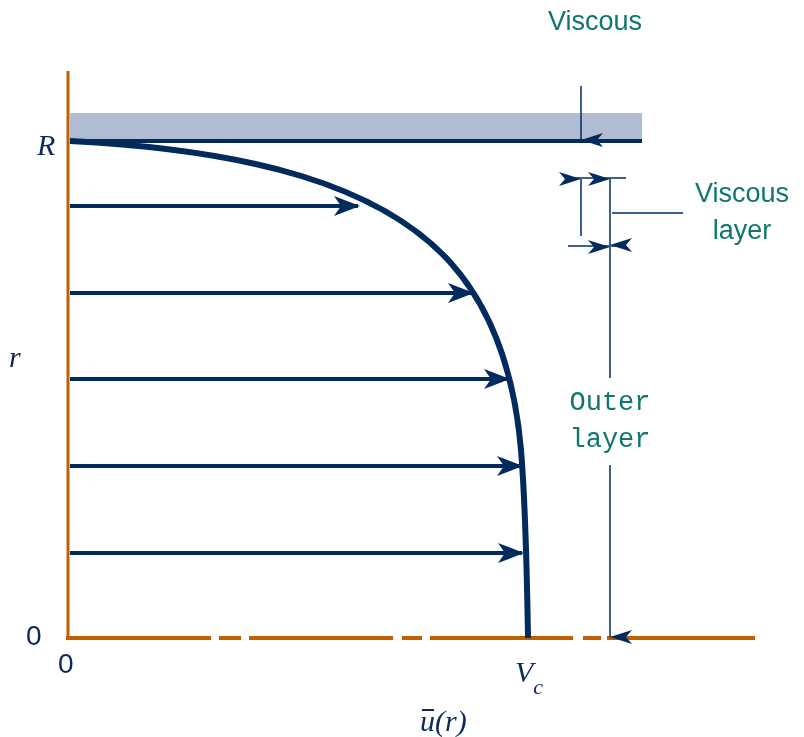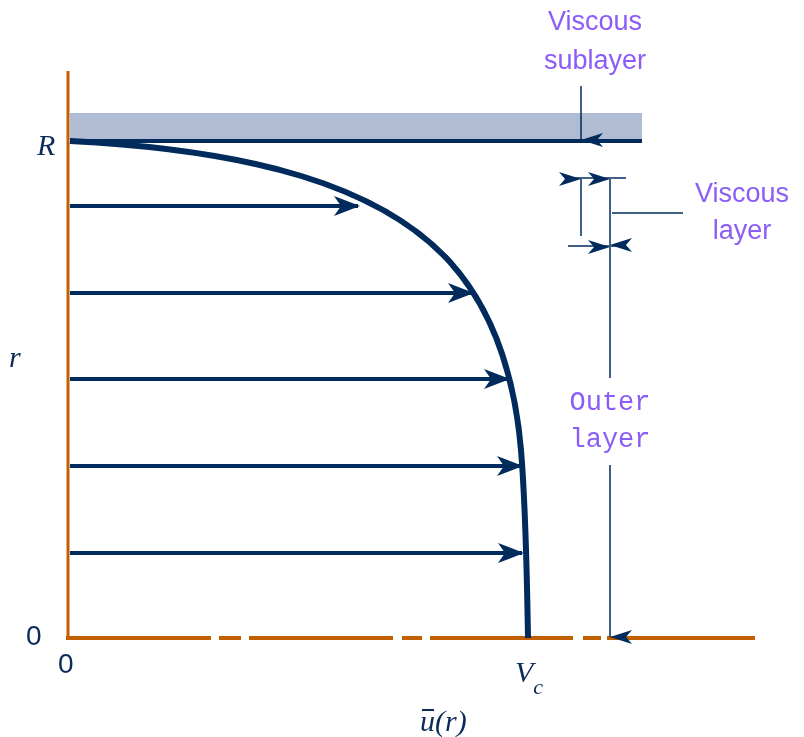--- a/index.html
+++ b/index.html
@@ -1,18 +1,18 @@
 <!DOCTYPE html>
 <html><head>
   <meta charset="utf-8">
   <style>
     html, body { margin:0; padding:0; background:#ffffff; }
     body { width:804px; height:737px; position:relative; overflow:hidden; }
     svg { position:absolute; left:0; top:0; }
-    .lbl { position:absolute; color:#8b5cf6; font-family:"Liberation Sans", sans-serif; font-size:27px; text-align:center; line-height:34px; white-space:nowrap; }
+    .lbl { position:absolute; color:#0f766e; font-family:"Liberation Sans", sans-serif; font-size:27px; text-align:center; line-height:34px; white-space:nowrap; }
     .ital { font-family:"Liberation Serif", serif; font-style:italic; font-size:30px; color:#0b2a5a; position:absolute; line-height:34px; }
     .num { font-family:"Liberation Sans", sans-serif; font-size:28px; color:#0b2a5a; position:absolute; line-height:30px; }
   </style>
 </head>
 <body>
 
 <svg width="804" height="737" viewBox="0 0 804 737">
   <defs>
     <marker id="ah" markerWidth="10" markerHeight="10" refX="9" refY="5" orient="auto" markerUnits="userSpaceOnUse">
       <path d="M0,0 L10,5 L0,10 L3,5 Z" fill="#002b5c"></path>
@@ -56,21 +56,20 @@
   <line x1="612" y1="213" x2="683" y2="213" stroke="#002b5c" stroke-width="1.5"></line>
 
   <line x1="610" y1="378" x2="610" y2="247" stroke="#002b5c" stroke-width="1.5" marker-end="url(#ahThin)"></line>
   <line x1="610" y1="465" x2="610" y2="637" stroke="#002b5c" stroke-width="1.5" marker-end="url(#ahThin)"></line>
 
   <line x1="422" y1="710" x2="434" y2="710" stroke="#0b2a5a" stroke-width="2"></line>
 </svg>
 
 <div class="lbl" style="left:525px; top:4px; width:140px;">
   <div>Viscous</div>
-  <div style="margin-top:5px;">sublayer</div>
 </div>
 
 <div class="lbl" style="left:680px; top:176px; width:124px;">
   <div>Viscous</div>
   <div style="margin-top:3px;">layer</div>
 </div>
 
 <div class="lbl" style="left:560px; top:386px; width:100px;font-family:Liberation Mono, monospace;">
   <div>Outer</div>
   <div style="margin-top:3px;">layer</div>

